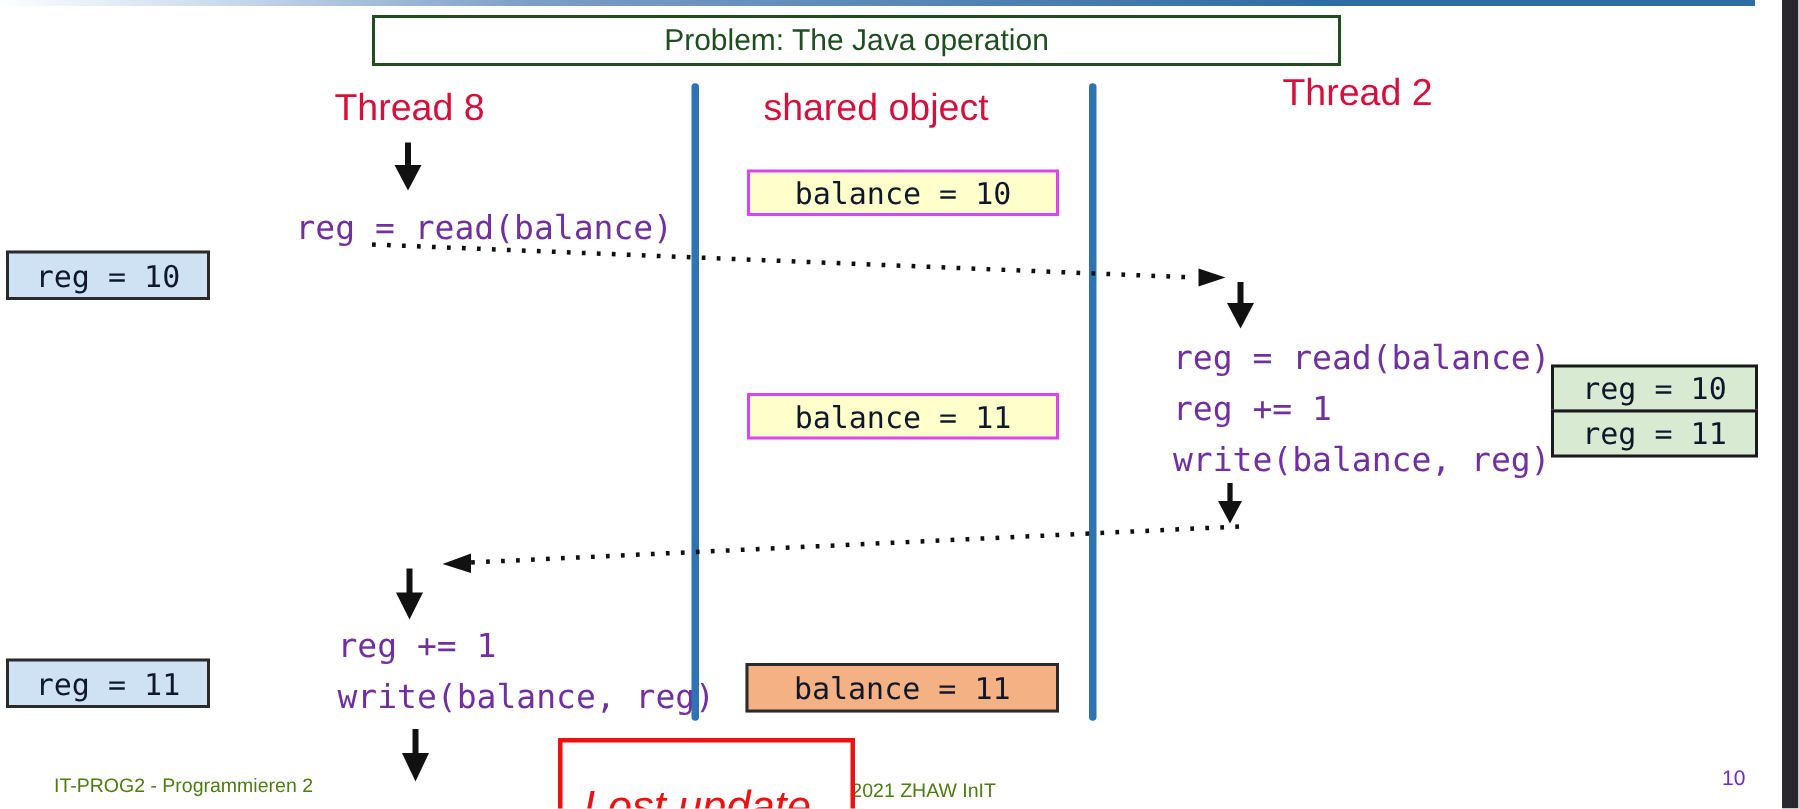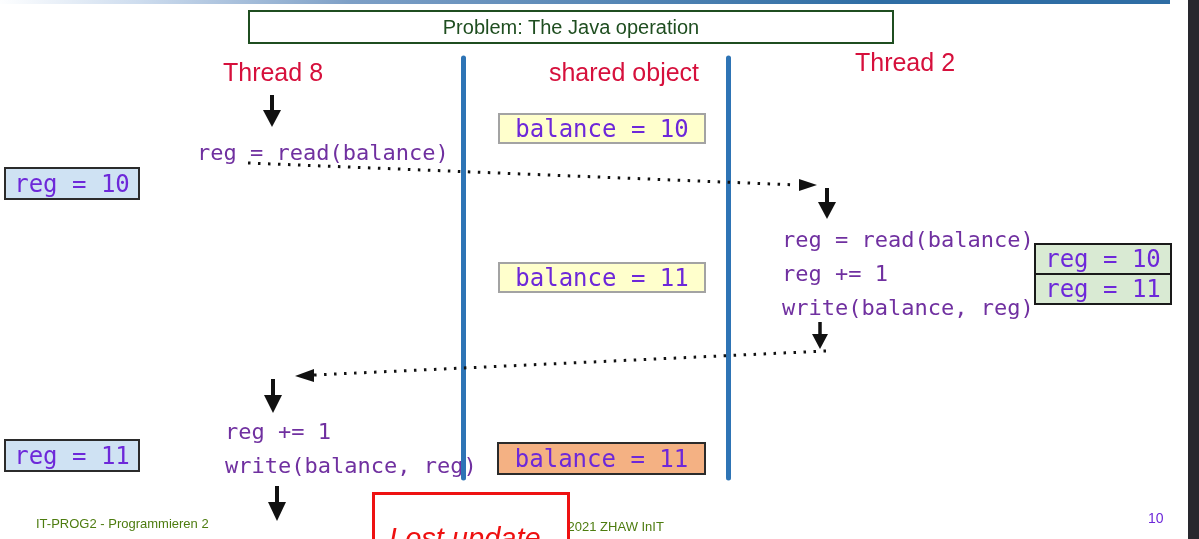--- a/index.html
+++ b/index.html
@@ -36,22 +36,22 @@
 
   
   .code{
     font-family:"DejaVu Sans Mono", monospace;
     font-size:22px;color:#7030a0;white-space:pre;line-height:34px;margin-left:37px;
   }
 
   
   .statebox{
     font-family:"DejaVu Sans Mono", monospace;
-    font-size:24px;color:#6d28d9;
-    border:2px solid #a3a3a3;
+    font-size:20px;color:#0f172a;
+    border:2px solid #d946ef;
     display:flex;align-items:center;justify-content:center;
     box-sizing:border-box;
   }
   .bg-yellow{background:#ffffcc;}
   .bg-orange{background:#f4b183;border-color:#2b2b2b;}
   .bg-blue{background:#cfe2f3;border-color:#2b2b2b;}
   .bg-green{background:#d9ead3;border-color:#1a1a1a;}
 
   .green-stack{left:1034px;top:243px;width:138px;}
   .green-stack .statebox{width:138px;height:32px;}
@@ -78,21 +78,21 @@
 <body>
 
 <div class="abs top-strip"></div>
 <div class="abs right-bar"></div>
 
 <div class="abs title-box">
   <span class="t-sans">Problem: The Java operation</span>
 </div>
 
 <div class="abs col-head" style="left:188px;top:58px;width:170px;">Thread 8</div>
-<div class="abs col-head" style="left:508px;top:58px;width:232px;">shared object</div>
+<div class="abs col-head" style="left:468px;top:58px;width:232px;">shared object</div>
 <div class="abs col-head" style="left:830px;top:48px;width:150px;">Thread 2</div>
 
 <svg class="abs arrow-layer" viewBox="0 0 1199 539" xmlns="http://www.w3.org/2000/svg">
 
   <line x1="463.5" y1="58" x2="463.5" y2="478" stroke="#2e74b5" stroke-width="5" stroke-linecap="round"></line>
   <line x1="728.5" y1="58" x2="728.5" y2="478" stroke="#2e74b5" stroke-width="5" stroke-linecap="round"></line>
 
   <g fill="#111" stroke="#111">
     <line x1="272" y1="95" x2="272" y2="112" stroke-width="4"></line>
     <polygon points="263,110 281,110 272,127" stroke="none"></polygon>

